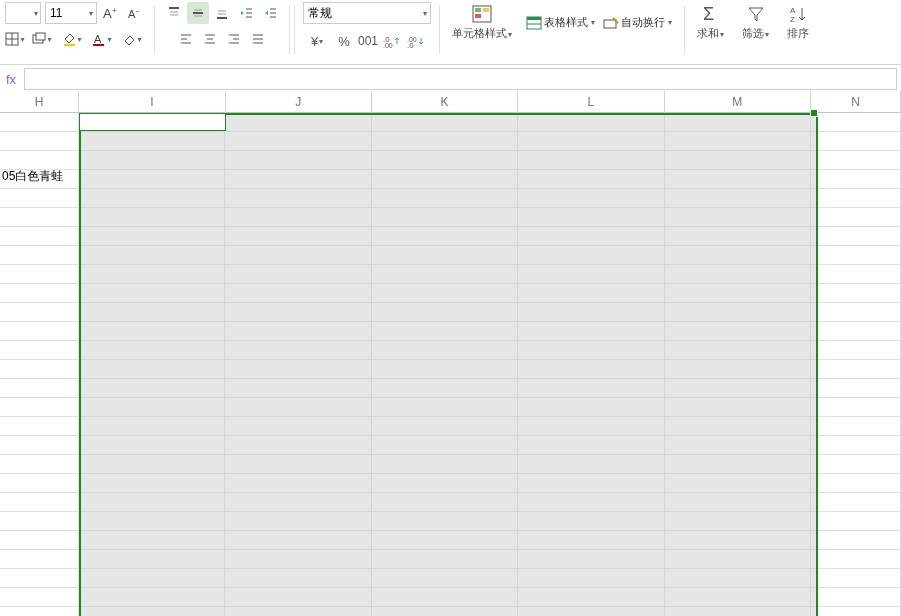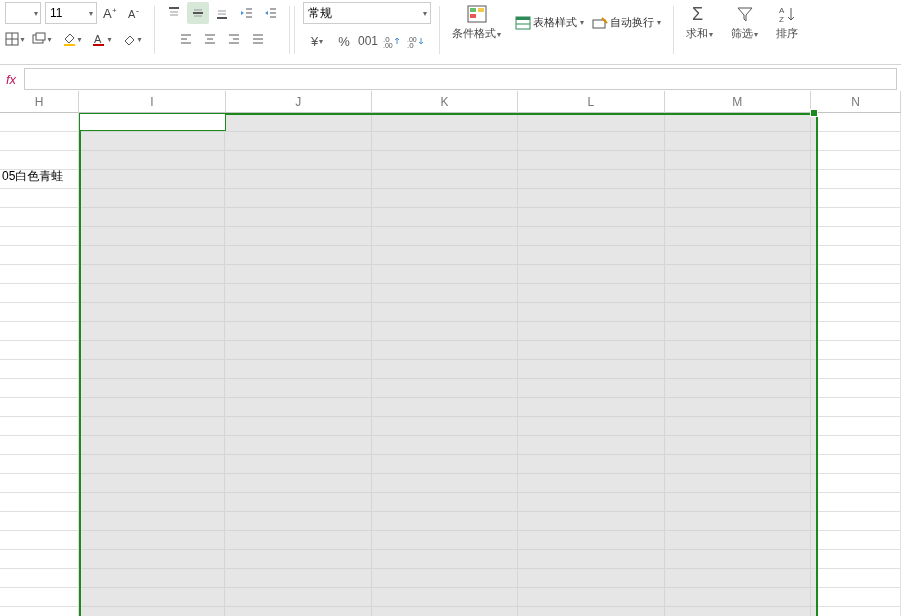--- a/index.html
+++ b/index.html
@@ -12,21 +12,21 @@
 .sm{width:22px;height:22px}
 .vbtn{display:flex;flex-direction:column;align-items:center;justify-content:center;cursor:pointer;padding:2px 4px;border-radius:2px;gap:2px}
 .vlbl{font-size:11px;color:#444;white-space:nowrap}
 .dd{font-size:8px;color:#666;margin-left:1px}
 .combo{display:flex;align-items:center;border:1px solid #ccc;height:20px;background:#fff}
 .combo input{border:none;outline:none;font-size:12px;padding:0 4px;background:transparent}
 .combo .arr{width:14px;display:flex;align-items:center;justify-content:center;font-size:8px;color:#666;cursor:pointer}
 .hbtn{display:flex;align-items:center;cursor:pointer;padding:2px 4px;border-radius:2px;gap:2px;font-size:11px}
 svg{display:block}
 .fbar{height:28px;border-bottom:1px solid #d4d4d4;display:flex;align-items:center;padding-left:6px;gap:8px}
-.fx{font-style:italic;font-size:13px;color:#be185d}
+.fx{font-size:13px;color:#8b5cf6}
 .finput{flex:1;height:20px;border:1px solid #ccc;margin-right:4px}
 .gridwrap{position:absolute;top:91px;left:0;right:0;bottom:0;overflow:hidden}
 .colhdr{height:22px;display:flex;background:#fff}
 .ch{border-right:1px solid #d4d4d4;border-bottom:1px solid #c4c4c4;display:flex;align-items:center;justify-content:center;color:#777;font-size:12px;background:#fff}
 .gridbody{position:relative}
 .selrect{position:absolute;border:2px solid #1a8b1a;background:rgba(200,200,200,.45);pointer-events:none}
 .rowsv{position:absolute;top:0;left:0;right:0}
 .rline{height:18px;border-bottom:1px solid #e0e0e0;display:flex}
 .cll{border-right:1px solid #e0e0e0;height:18px;box-sizing:border-box}
 .txtcell{font-size:12px;color:#000;padding-left:2px;line-height:18px;white-space:nowrap}
@@ -217,21 +217,21 @@
 
   <div class="grp">
     <div class="row" style="gap:6px">
       <div class="vbtn">
         <svg width="22" height="20">
               <rect x="2" y="2" width="18" height="16" fill="none" stroke="#555"></rect>
               <rect x="4" y="4" width="6" height="4" fill="#6bbf6b"></rect>
               <rect x="12" y="4" width="6" height="4" fill="#f2c94c"></rect>
               <rect x="4" y="10" width="6" height="4" fill="#eb5757"></rect>
             </svg>
-        <div class="vlbl"><span>条件格式</span><span class="dd">▾</span></div>
+        <div class="vlbl"><span>单元格样式</span><span class="dd">▾</span></div>
       </div>
       <div style="display:flex;flex-direction:row;gap:0">
         <div class="hbtn">
           <svg width="16" height="14">
                 <rect x="1" y="1" width="14" height="12" fill="none" stroke="#2e8b57"></rect>
                 <rect x="1" y="1" width="14" height="3" fill="#2e8b57"></rect>
                 <line x1="1" y1="8" x2="15" y2="8" stroke="#2e8b57"></line>
               </svg>
           <span>表格样式</span>
               <span class="dd">▾</span>

